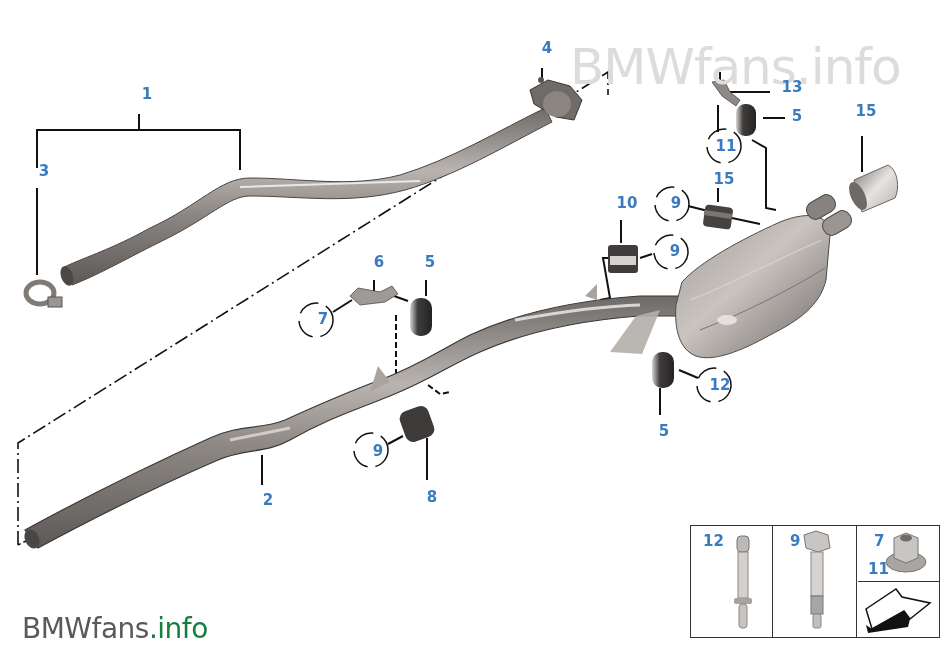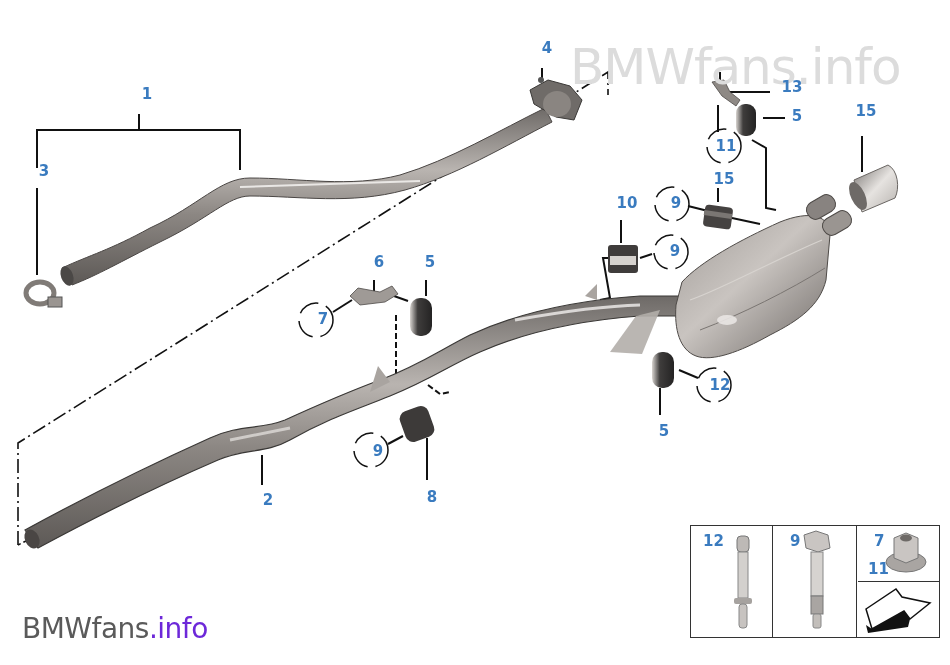--- a/index.html
+++ b/index.html
@@ -6,21 +6,21 @@
   body { width:950px; height:665px; position:relative; overflow:hidden;
          font-family:"DejaVu Sans", sans-serif; }
   #canvas { position:absolute; left:0; top:0; width:950px; height:665px; }
   .callout { position:absolute; font-family:"DejaVu Sans", sans-serif; font-weight:bold;
              font-size:15px; color:#3a7bbf; line-height:1; transform:translate(-50%,-50%);
              white-space:nowrap; cursor:pointer; }
   .wm-top { position:absolute; left:570px; top:42px; font-family:"DejaVu Sans", sans-serif;
             font-size:50px; color:#dcdcdc; letter-spacing:-1px; line-height:1; }
   .wm-bottom { position:absolute; left:22px; top:615px; font-family:"DejaVu Sans", sans-serif;
                font-size:28px; color:#5a5a5a; line-height:1; letter-spacing:-0.5px; }
-  .wm-bottom .light { color:#6d28d9; }
+  .wm-bottom .light { color:#15803d; }
   .legend-box { position:absolute; left:690px; top:525px; width:250px; height:113px;
                 border:1.5px solid #333; box-sizing:border-box; background:#fff; }
   .legend-cell { position:absolute; box-sizing:border-box; }
   .legend-label { position:absolute; font-weight:bold; font-size:15px; color:#3a7bbf;
                   font-family:"DejaVu Sans", sans-serif; }
 </style>
 </head>
 <body>
 
 <svg id="canvas" viewBox="0 0 950 665">

